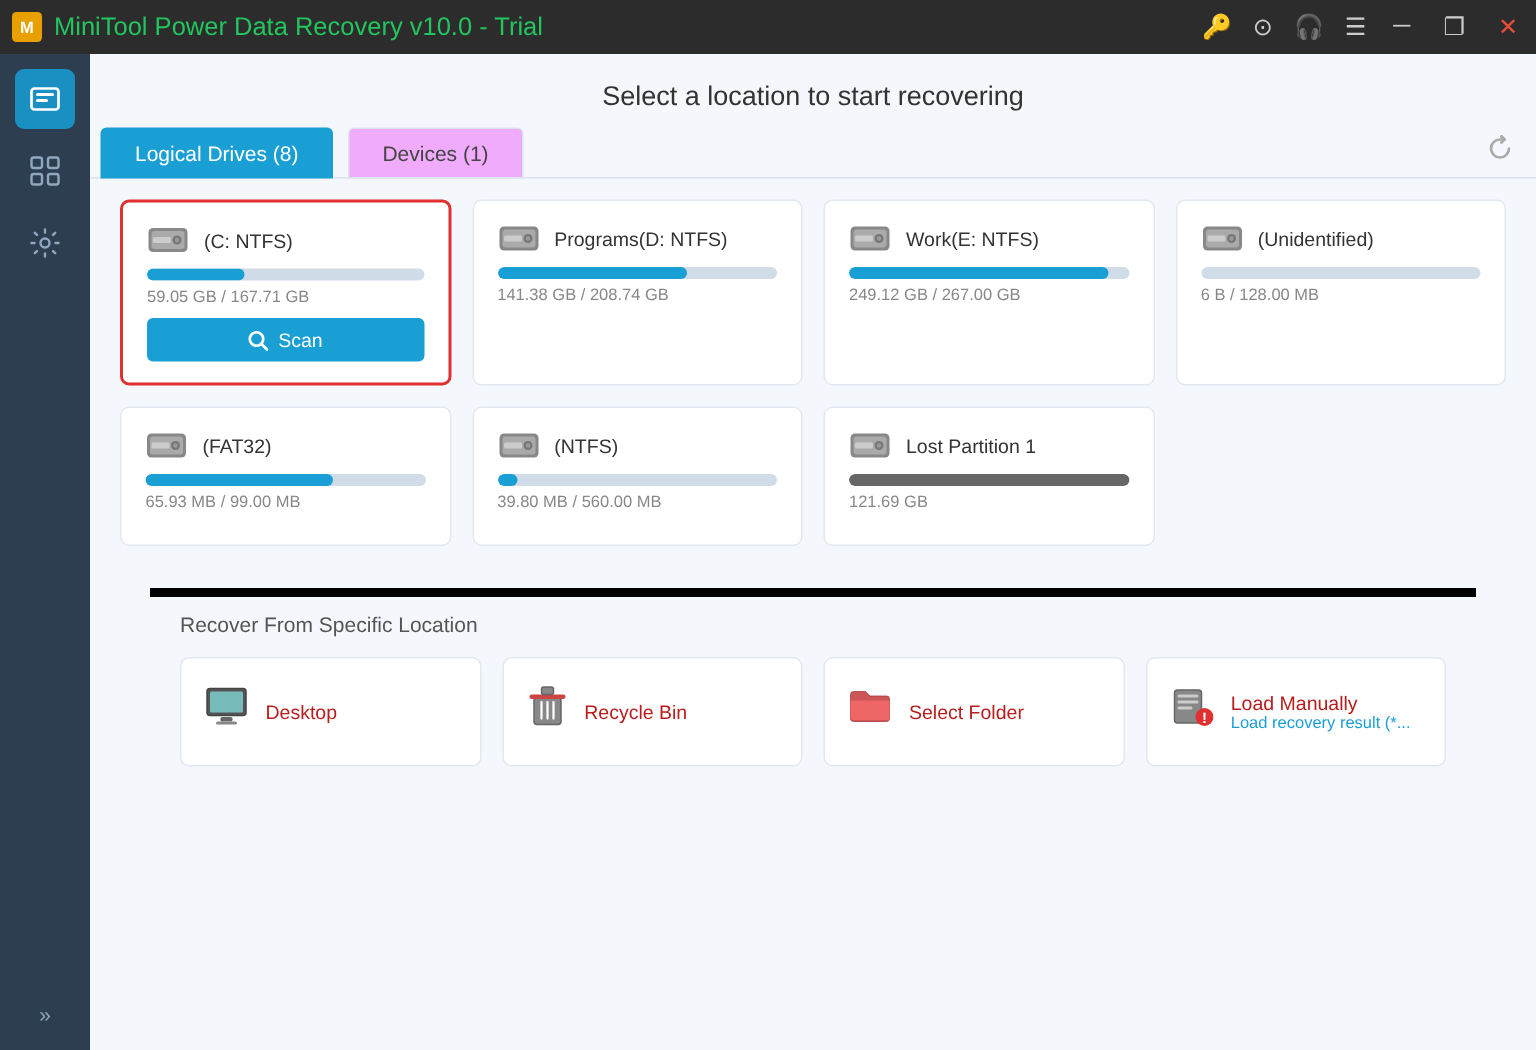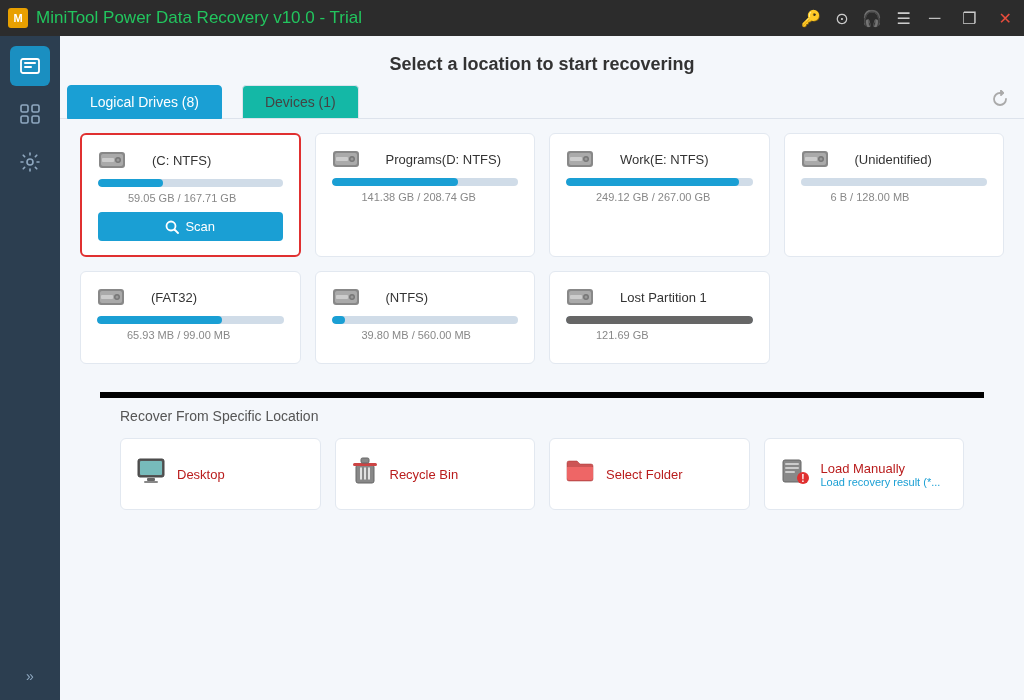--- a/index.html
+++ b/index.html
@@ -66,21 +66,21 @@
       background: #f4f7fb;
       overflow-y: auto;
       padding: 0;
     }
 
     #page-header {
       text-align: center;
       padding: 18px 0 10px;
       font-size: 18px;
       color: #333;
-      font-weight: 700;
+      font-weight: 400;
     }
 
     
     #tabs {
       display: flex;
       align-items: center;
       padding: 0 7px;
       margin-bottom: 14px;
       border-bottom: 1px solid #dde3ec;
       position: relative;
@@ -92,24 +92,24 @@
       border-radius: 4px 4px 0 0;
       border: 1px solid transparent;
       margin-bottom: -1px;
     }
     .tab.active {
       background: #1a9fd4;
       color: #fff;
       border-color: #1a9fd4;
     }
     .tab.inactive {
-      background: #14b8a6;
+      background: #f0abfc;
       color: #444;
       border-color: #dde3ec;
-      margin-left: 20px;
+      margin-left: 10px;
     }
     #refresh-btn {
       margin-left: auto;
       font-size: 18px;
       color: #999;
       cursor: pointer;
       padding: 4px 8px;
     }
 
     
@@ -127,21 +127,21 @@
       border: 1px solid #e2e8f0;
       cursor: pointer;
       position: relative;
     }
     .drive-card.selected {
       border: 2px solid #e03030;
     }
     .drive-card-header {
       display: flex;
       align-items: center;
-      gap: 26px;
+      gap: 10px;
       margin-bottom: 8px;
     }
     .drive-name {
       font-size: 13px;
       color: #333;
       font-weight: 500;
     }
     .progress-bar-bg {
       height: 8px;
       background: #d0dce8;
@@ -151,21 +151,20 @@
     }
     .progress-bar-fill {
       height: 100%;
       background: #1a9fd4;
       border-radius: 4px;
     }
     .drive-size {
       font-size: 11px;
       color: #888;
       margin-bottom: 8px;
-      margin-left: 30px;
     }
     .scan-btn {
       width: 100%;
       background: #1a9fd4;
       color: #fff;
       border: none;
       border-radius: 4px;
       padding: 7px 0;
       font-size: 13px;
       cursor: pointer;

